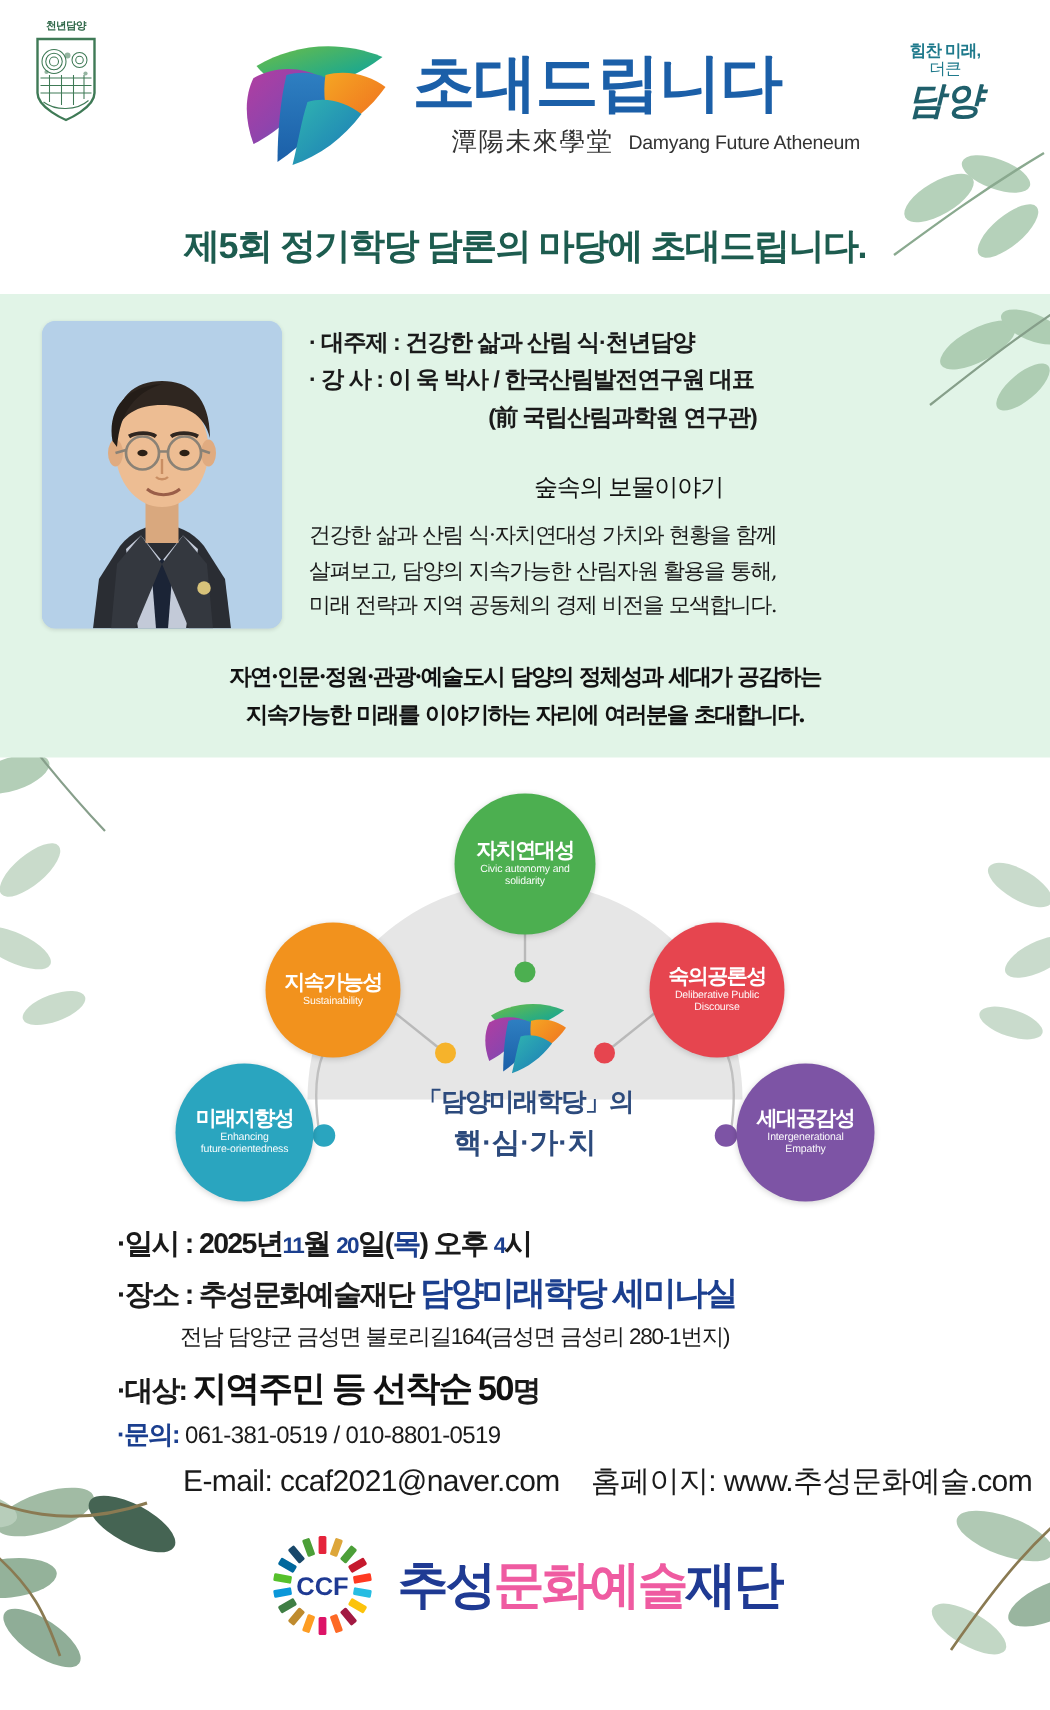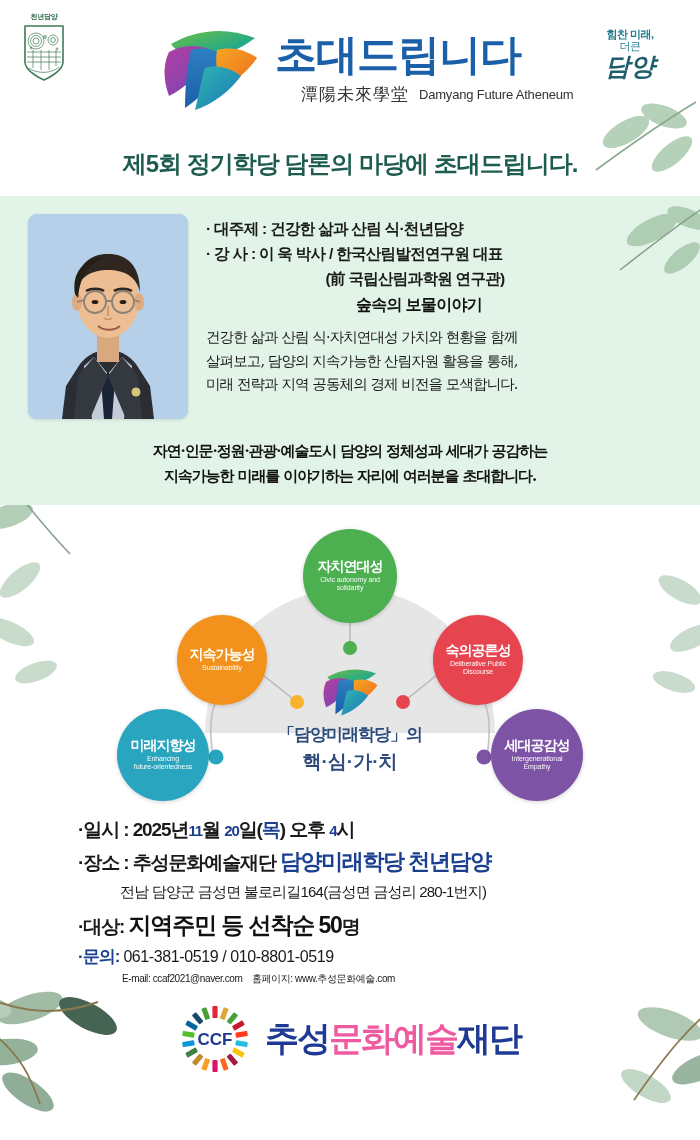--- a/index.html
+++ b/index.html
@@ -46,22 +46,22 @@
   .photo {
     width:160px; height:205px; border-radius:9px; flex:0 0 auto;
     background:linear-gradient(#b9d3ea,#aec9e4); overflow:hidden; position:relative;
     box-shadow:0 1px 3px rgba(0,0,0,0.12);
   }
   .info { flex:1; padding-top:2px; }
   .info-line { font-size:15.5px; font-weight:bold; color:#1a1a1a; letter-spacing:-0.7px; line-height:1.62; }
   .info-line .lbl { display:inline-block; }
   .info-sub { font-size:15.5px; font-weight:bold; color:#1a1a1a; letter-spacing:-0.7px;
               text-align:center; padding-right:48px; line-height:1.62; }
-  .headline { text-align:center; font-size:16px; font-weight:bold; color:#111;
-              letter-spacing:-0.7px; margin-top:4px; padding-right:40px; }
+  .headline { text-align:center; font-size:16px; font-weight:normal; color:#111;
+              letter-spacing:-0.7px; margin-top:24px; padding-right:40px; }
   .desc { margin-top:10px; font-family:"DejaVu Serif", serif; font-size:14.5px;
           color:#1a1a1a; letter-spacing:-0.9px; line-height:1.62; }
   .invite { position:relative; z-index:2; text-align:center; margin-top:20px; padding:0 36px;
             font-family:"DejaVu Serif", serif; font-weight:bold; font-size:15px;
             color:#111; letter-spacing:-1.1px; line-height:1.65; }
 
   
   .diagram { position:relative; height:300px; margin-top:6px; }
   .diagram svg { position:absolute; left:0; top:0; }
   .bubble {
@@ -78,21 +78,21 @@
   
   .details { position:relative; z-index:3; padding:4px 0 0 78px; }
   .d-line { font-size:19px; font-weight:bold; color:#1a1a1a; letter-spacing:-1.1px; line-height:1.58; }
   .d-line .hl { color:#1b3f8f; }
   .d-line .big { font-size:15px; color:#1b3f8f; }
   .d-line .venue { font-size:22px; color:#1b3f8f; letter-spacing:-1.4px; }
   .d-addr { font-size:15px; color:#1a1a1a; letter-spacing:-0.8px; padding-left:42px; line-height:1.7; font-weight:500; }
   .d-line .big-dk { font-size:23px; color:#111; }
   .d-contact { font-size:16px; color:#1a1a1a; letter-spacing:-0.4px; line-height:1.6; font-weight:500; }
   .d-contact .lb { font-weight:bold; color:#1b3f8f; font-size:17px; letter-spacing:-1px; }
-  .d-mail { font-size:10px; color:#1a1a1a; letter-spacing:-0.4px; padding-left:44px; line-height:1.7; }
+  .d-mail { font-size:20px; color:#1a1a1a; letter-spacing:-0.4px; padding-left:44px; line-height:1.7; }
 
   
   .footer { position:relative; margin-top:16px; display:flex; align-items:center;
             justify-content:center; gap:14px; z-index:3; }
   .ccf { width:72px; height:72px; position:relative; }
   .ccf-text { font-size:34px; font-weight:bold; letter-spacing:-2px; }
   .ccf-text .navy { color:#1f3a93; }
   .ccf-text .pink { color:#ef5ba1; }
 </style>
 </head>
@@ -412,21 +412,21 @@
       <span>·일시 :</span>
       <span>2025년</span><span class="big">11</span><span>월</span>
       <span class="big">20</span><span>일(</span><span class="hl">목</span><span>)</span>
       <span>오후</span>
       <span class="big">4</span><span>시</span>
     </div>
 
     <div class="d-line">
       <span>·장소 :</span>
       <span>추성문화예술재단</span>
-      <span class="venue">담양미래학당 천년담양</span>
+      <span class="venue">담양미래학당 세미나실</span>
     </div>
 
     <div class="d-addr">전남 담양군 금성면 불로리길164(금성면 금성리 280-1번지)</div>
 
     <div class="d-line" style="margin-top:2px;">
       <span>·대상:</span>
       <span class="big-dk">지역주민 등 선착순</span>
       <span class="big-dk">50</span><span>명</span>
     </div>
 

